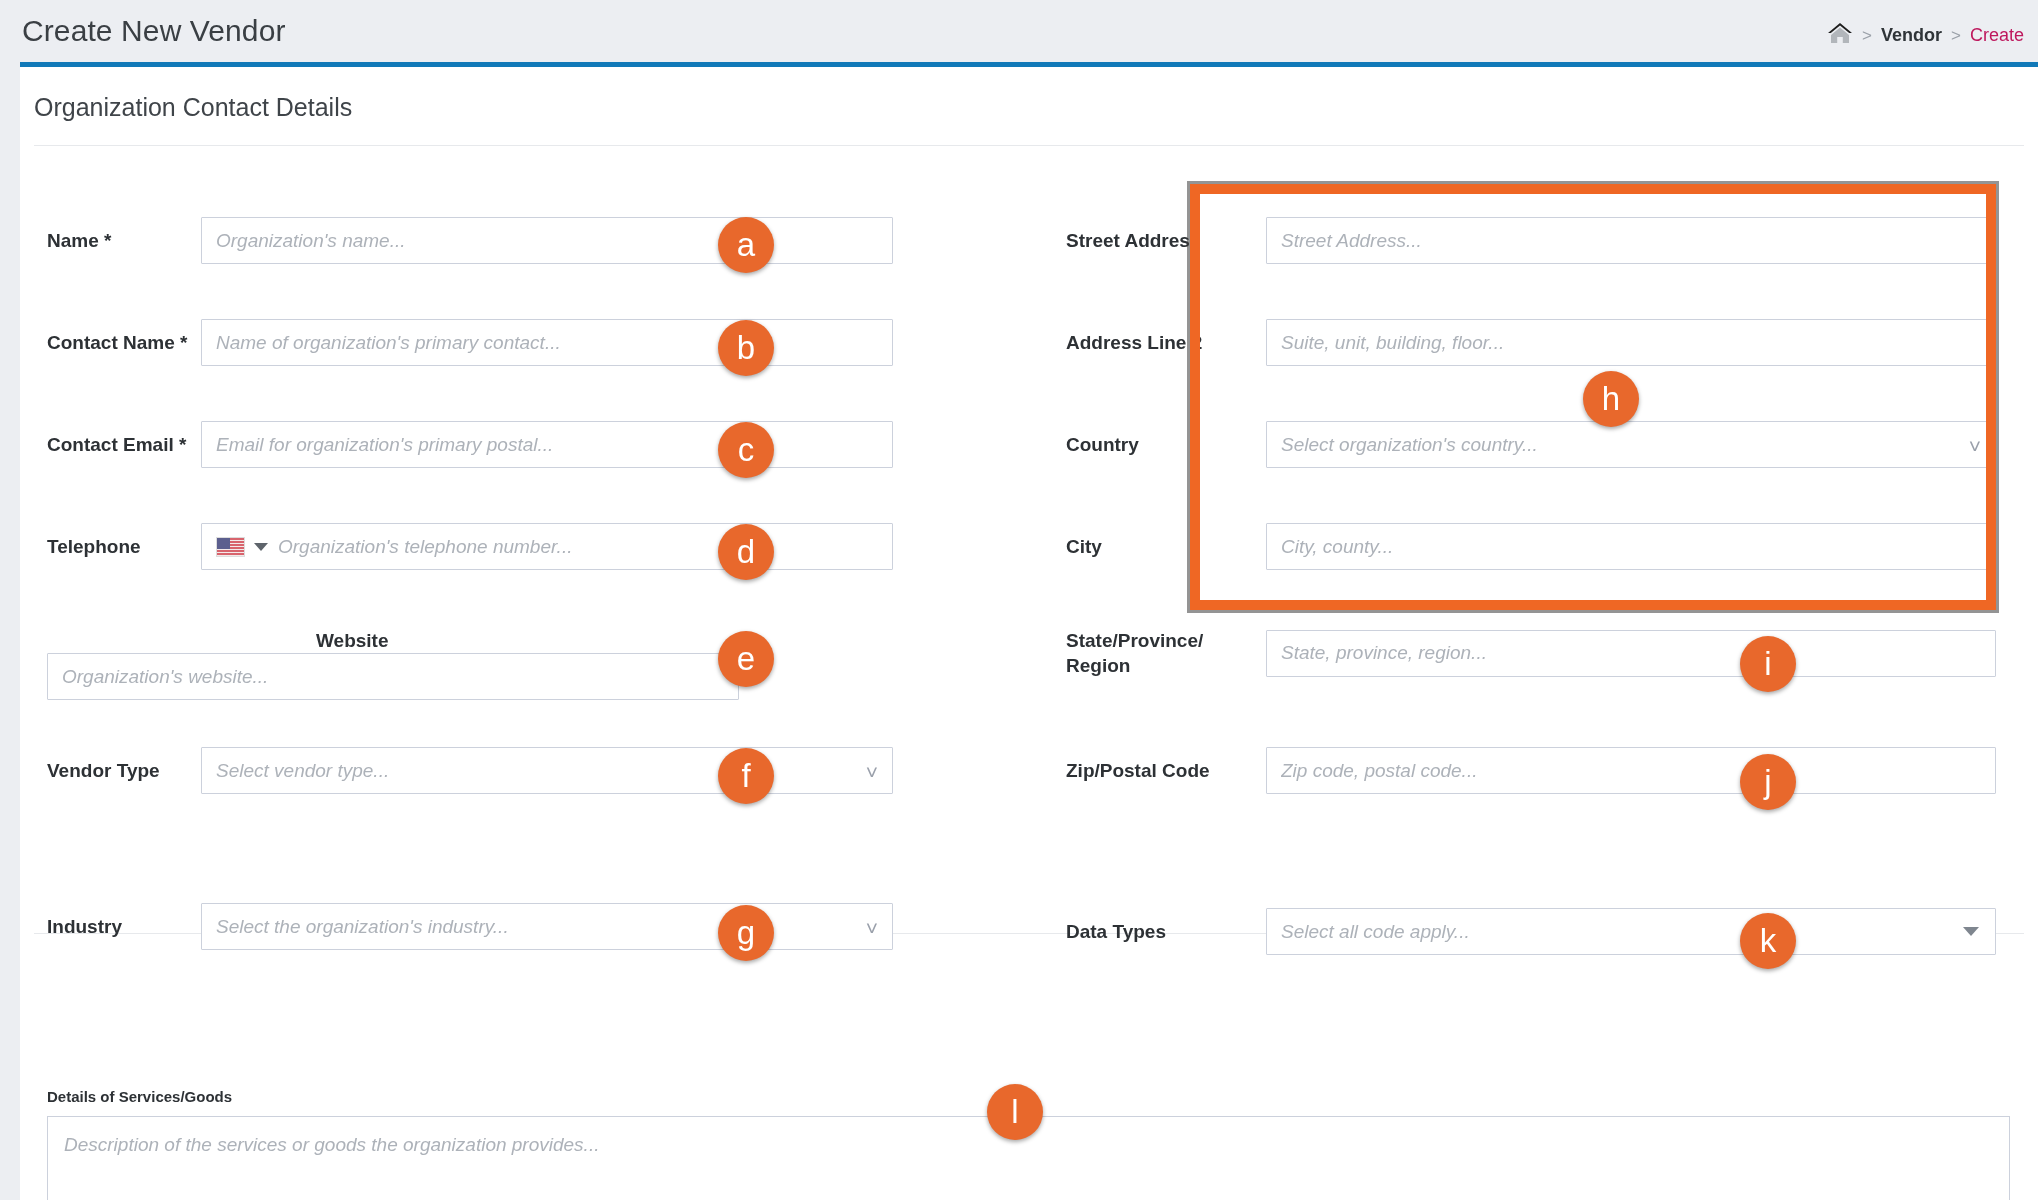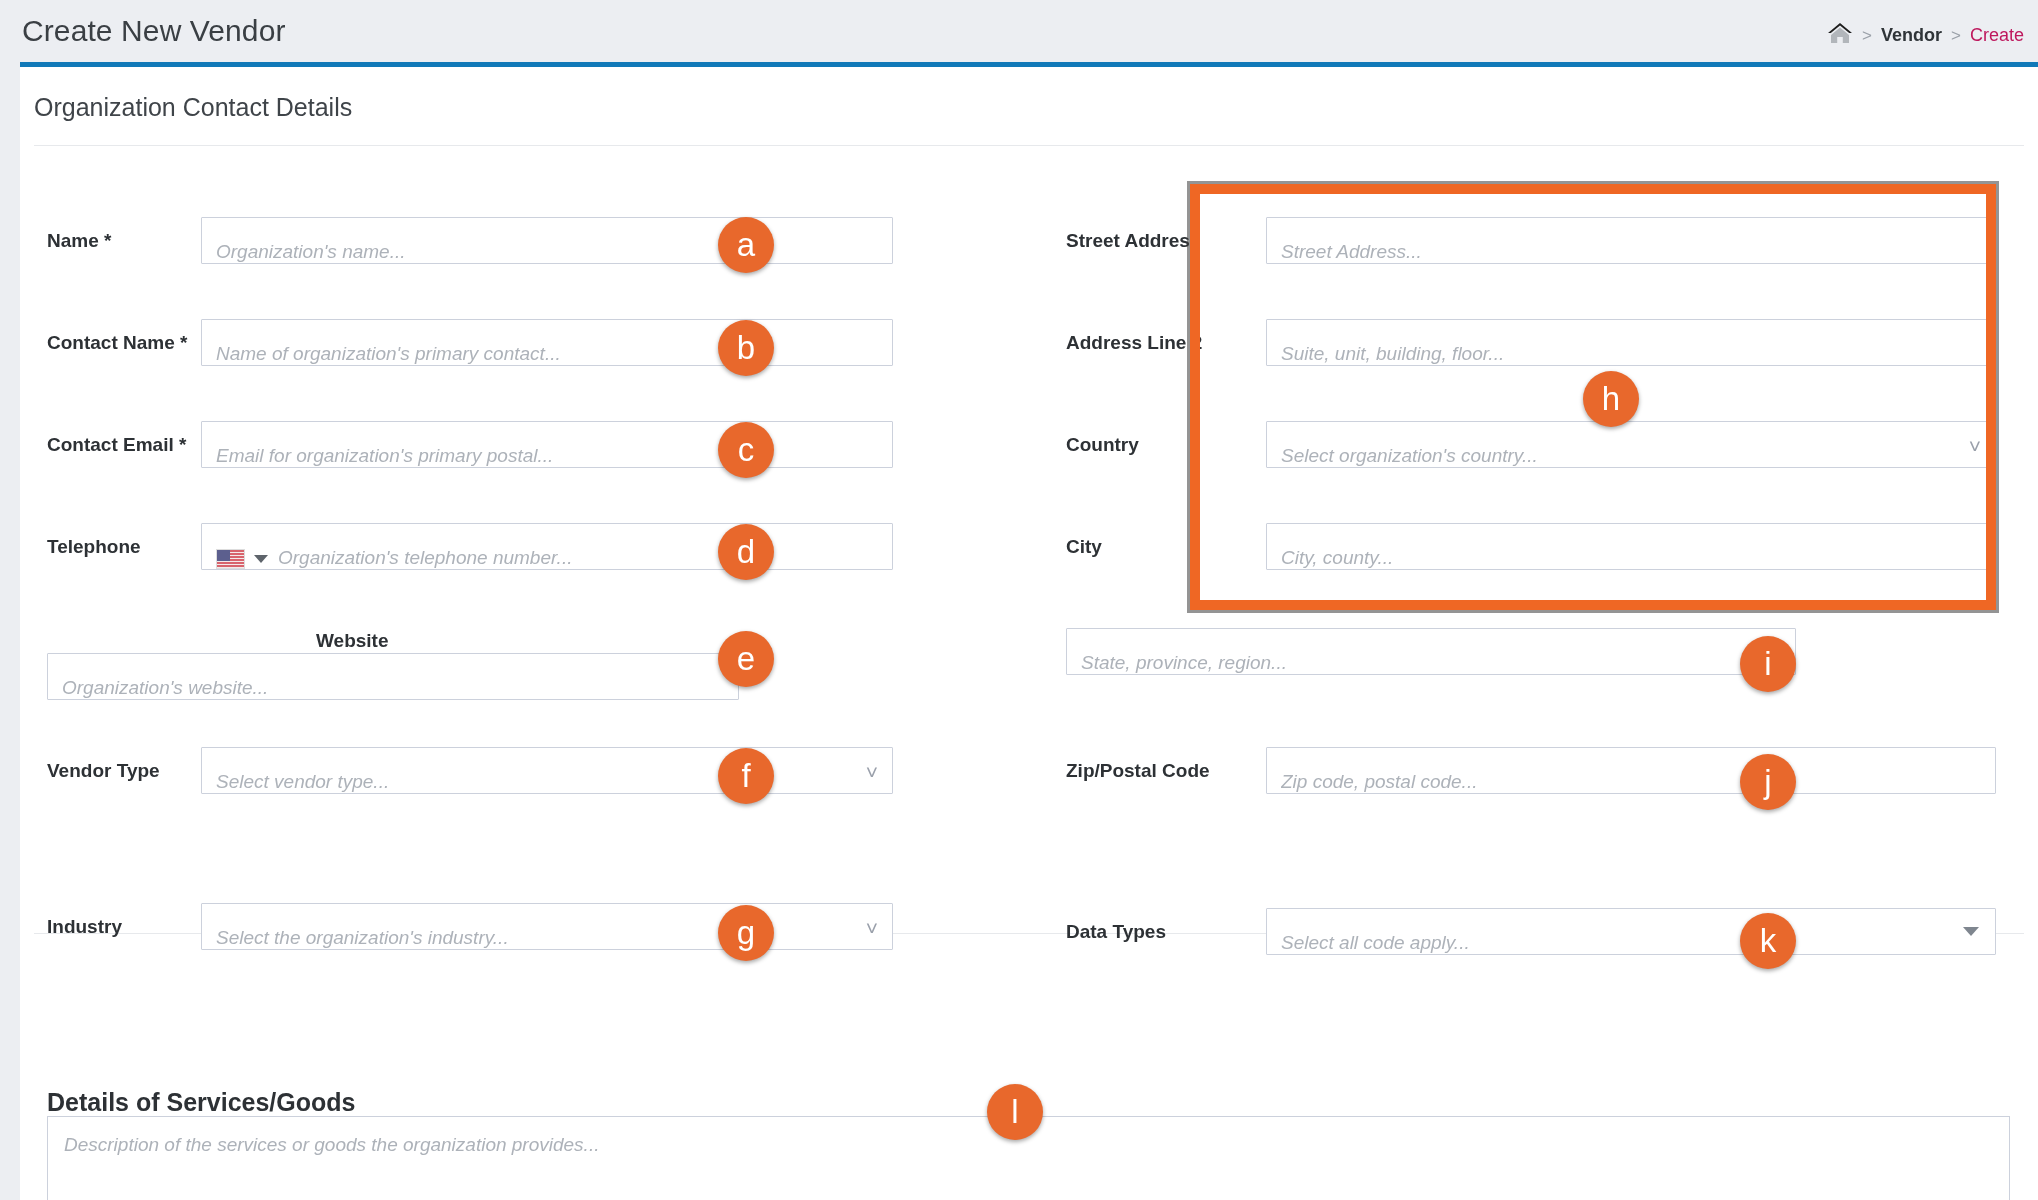--- a/index.html
+++ b/index.html
@@ -94,21 +94,21 @@
   }
   .f-label.two-line { line-height: 25px; }
 
   .f-control {
     position: relative;
     height: 47px;
     border: 1px solid #ccd1dc;
     background: #ffffff;
     border-radius: 1px;
     display: flex;
-    align-items: flex-end;
+    align-items: center;
     padding: 0 14px;
   }
   .f-placeholder {
     font-size: 19px;
     font-style: italic;
     color: #adb2b9;
     white-space: nowrap;
     overflow: hidden;
   }
   .caret-chevron {
@@ -158,21 +158,21 @@
     width: 0; height: 0;
     border-left: 7px solid transparent;
     border-right: 7px solid transparent;
     border-top: 8px solid #5e646b;
   }
 
   
   .ta-label {
     position: absolute;
     left: 27px; top: 1021px;
-    font-size: 25px;
+    font-size: 15px;
     font-weight: 700;
     color: #2d3135;
   }
   .textarea-box {
     position: absolute;
     left: 27px; top: 1049px;
     width: 1963px; height: 103px;
     border: 1px solid #ccd1dc;
     background: #fff;
   }
@@ -315,20 +315,24 @@
       </div>
 
       <div class="field-row" style="left:1046px; top:456px;">
         <div class="f-label" style="width:200px;">City</div>
         <div class="f-control" style="width:730px;">
           <span class="f-placeholder">City, county...</span>
         </div>
       </div>
 
       <div class="field-row" style="left:1046px; top:561px;">
+        <div class="f-label two-line" style="width:200px;">
+          <div>State/Province/</div>
+          <div>Region</div>
+        </div>
         <div class="f-control" style="width:730px;">
           <span class="f-placeholder">State, province, region...</span>
         </div>
       </div>
 
       <div class="field-row" style="left:1046px; top:680px;">
         <div class="f-label" style="width:200px;">Zip/Postal Code</div>
         <div class="f-control" style="width:730px;">
           <span class="f-placeholder">Zip code, postal code...</span>
         </div>

